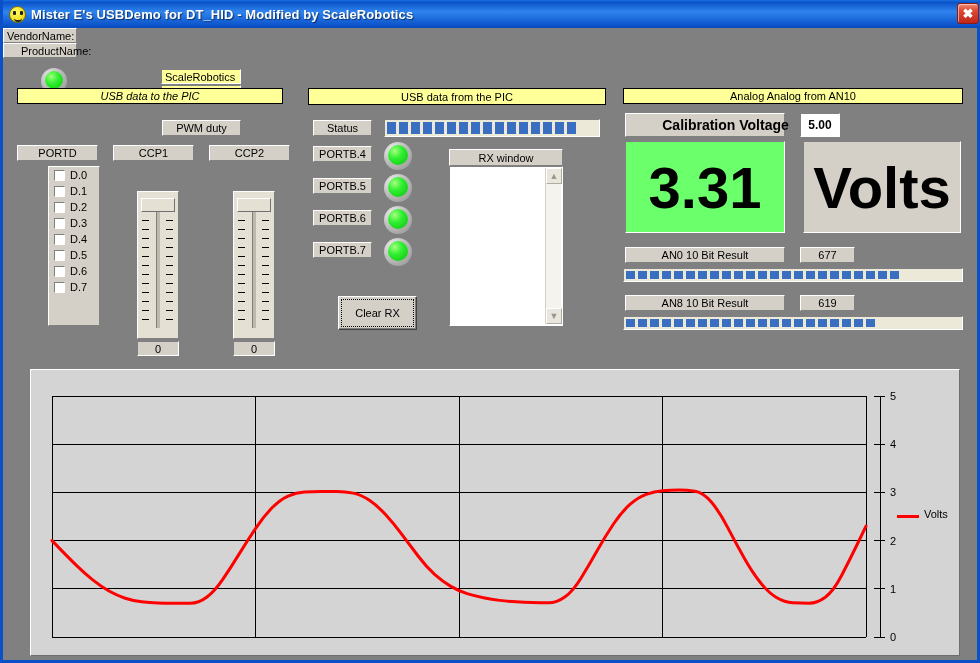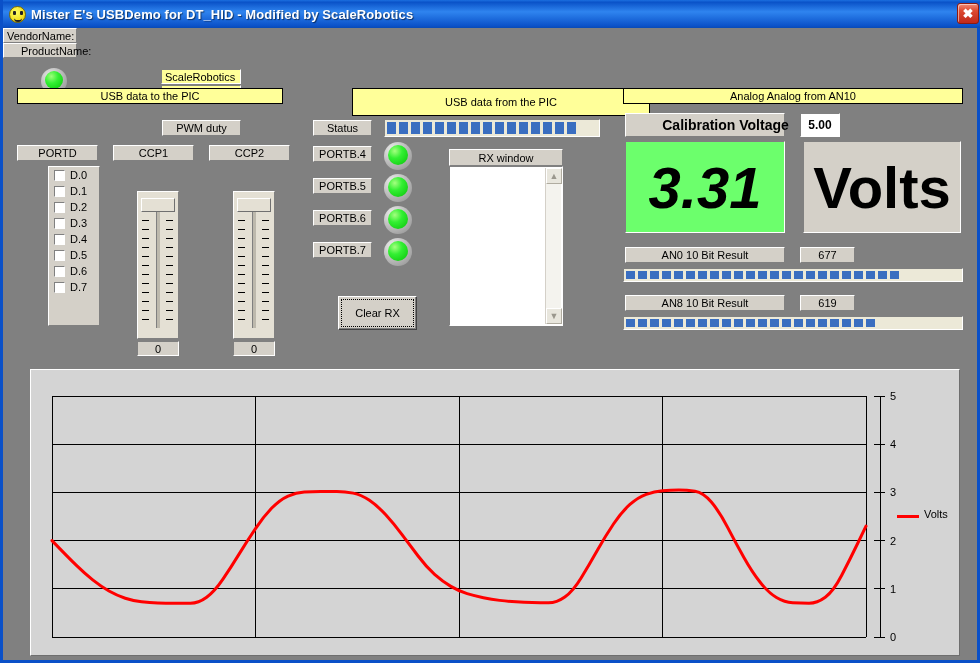--- a/index.html
+++ b/index.html
@@ -196,21 +196,21 @@
     display:flex; align-items:center; justify-content:center;
   }
   
   .readout {
     position:absolute;
     border-top:1px solid #808080; border-left:1px solid #808080;
     border-right:1px solid #ffffff; border-bottom:1px solid #ffffff;
     display:flex; align-items:center; justify-content:center;
     font-weight:bold; color:#000;
   }
-  .readout.green { background:#6cff6c; font-size:58px;font-style:italic; }
+  .readout.green { background:#6cff6c; font-size:58px; }
   .readout.gray  { background:#d4d0c8; font-size:58px; }
   
   .chart-panel {
     position:absolute; left:27px; top:341px; width:930px; height:287px;
     background:#d4d4d4;
     border-top:1px solid #ffffff; border-left:1px solid #ffffff;
     border-right:1px solid #6e6e6e; border-bottom:1px solid #6e6e6e;
   }
   .legend-line { position:absolute; width:22px; height:3px; background:#ff0000; }
   .legend-text { position:absolute; font-size:11px; color:#000; }
@@ -232,21 +232,21 @@
       <div class="bezel"></div>
       <div class="lamp"></div>
     </div>
 
     <div class="lbl3d" style="left:78px; top:41px; width:74px; height:15px; justify-content:flex-start; padding-left:3px;">VendorName:</div>
     <div class="yellow-field" style="position:absolute; left:158px; top:41px; width:80px; height:15px;">ScaleRobotics</div>
 
     <div class="lbl3d" style="left:78px; top:57px; width:74px; height:15px; justify-content:flex-start; padding-left:17px;">ProductName:</div>
     <div class="yellow-field" style="position:absolute; left:158px; top:57px; width:80px; height:15px;">Cheap-Scope</div>
 
-    <div class="yellow-banner" style="position:absolute; left:14px; top:60px; width:266px; height:16px;">USB data to the PIC</div>
+    <div class="yellow-banner" style="position:absolute; left:14px; top:60px; width:266px; height:16px;font-style:italic;">USB data to the PIC</div>
 
     <div class="lbl3d" style="position:absolute; left:159px; top:92px; width:79px; height:16px;">PWM duty</div>
 
     <div class="lbl3d" style="position:absolute; left:14px; top:117px; width:81px; height:16px;">PORTD</div>
     <div class="lbl3d" style="position:absolute; left:110px; top:117px; width:81px; height:16px;">CCP1</div>
     <div class="lbl3d" style="position:absolute; left:206px; top:117px; width:81px; height:16px;">CCP2</div>
 
     <div class="portd-box" style="left:45px; top:138px; width:52px; height:160px;">
       <div class="cb-row">
         <div class="cb"></div>
@@ -351,21 +351,21 @@
           <i></i>
           <i></i>
           <i></i>
           <i></i>
       </div>
       <div class="slider-track"></div>
       <div class="slider-thumb"></div>
     </div>
     <div class="lbl-sunken" style="position:absolute; left:230px; top:313px; width:42px; height:15px;">0</div>
 
-    <div class="yellow-banner" style="position:absolute; left:305px; top:60px; width:298px; height:28px;margin-left:44px;">USB data from the PIC</div>
+    <div class="yellow-banner" style="position:absolute; left:305px; top:60px; width:298px; height:17px;">USB data from the PIC</div>
 
     <div class="lbl3d" style="position:absolute; left:310px; top:92px; width:59px; height:16px;">Status</div>
     <div class="seg-bar" style="left:381px; top:91px; width:216px; height:18px;">
       <i></i>
         <i></i>
         <i></i>
         <i></i>
         <i></i>
         <i></i>
         <i></i>

